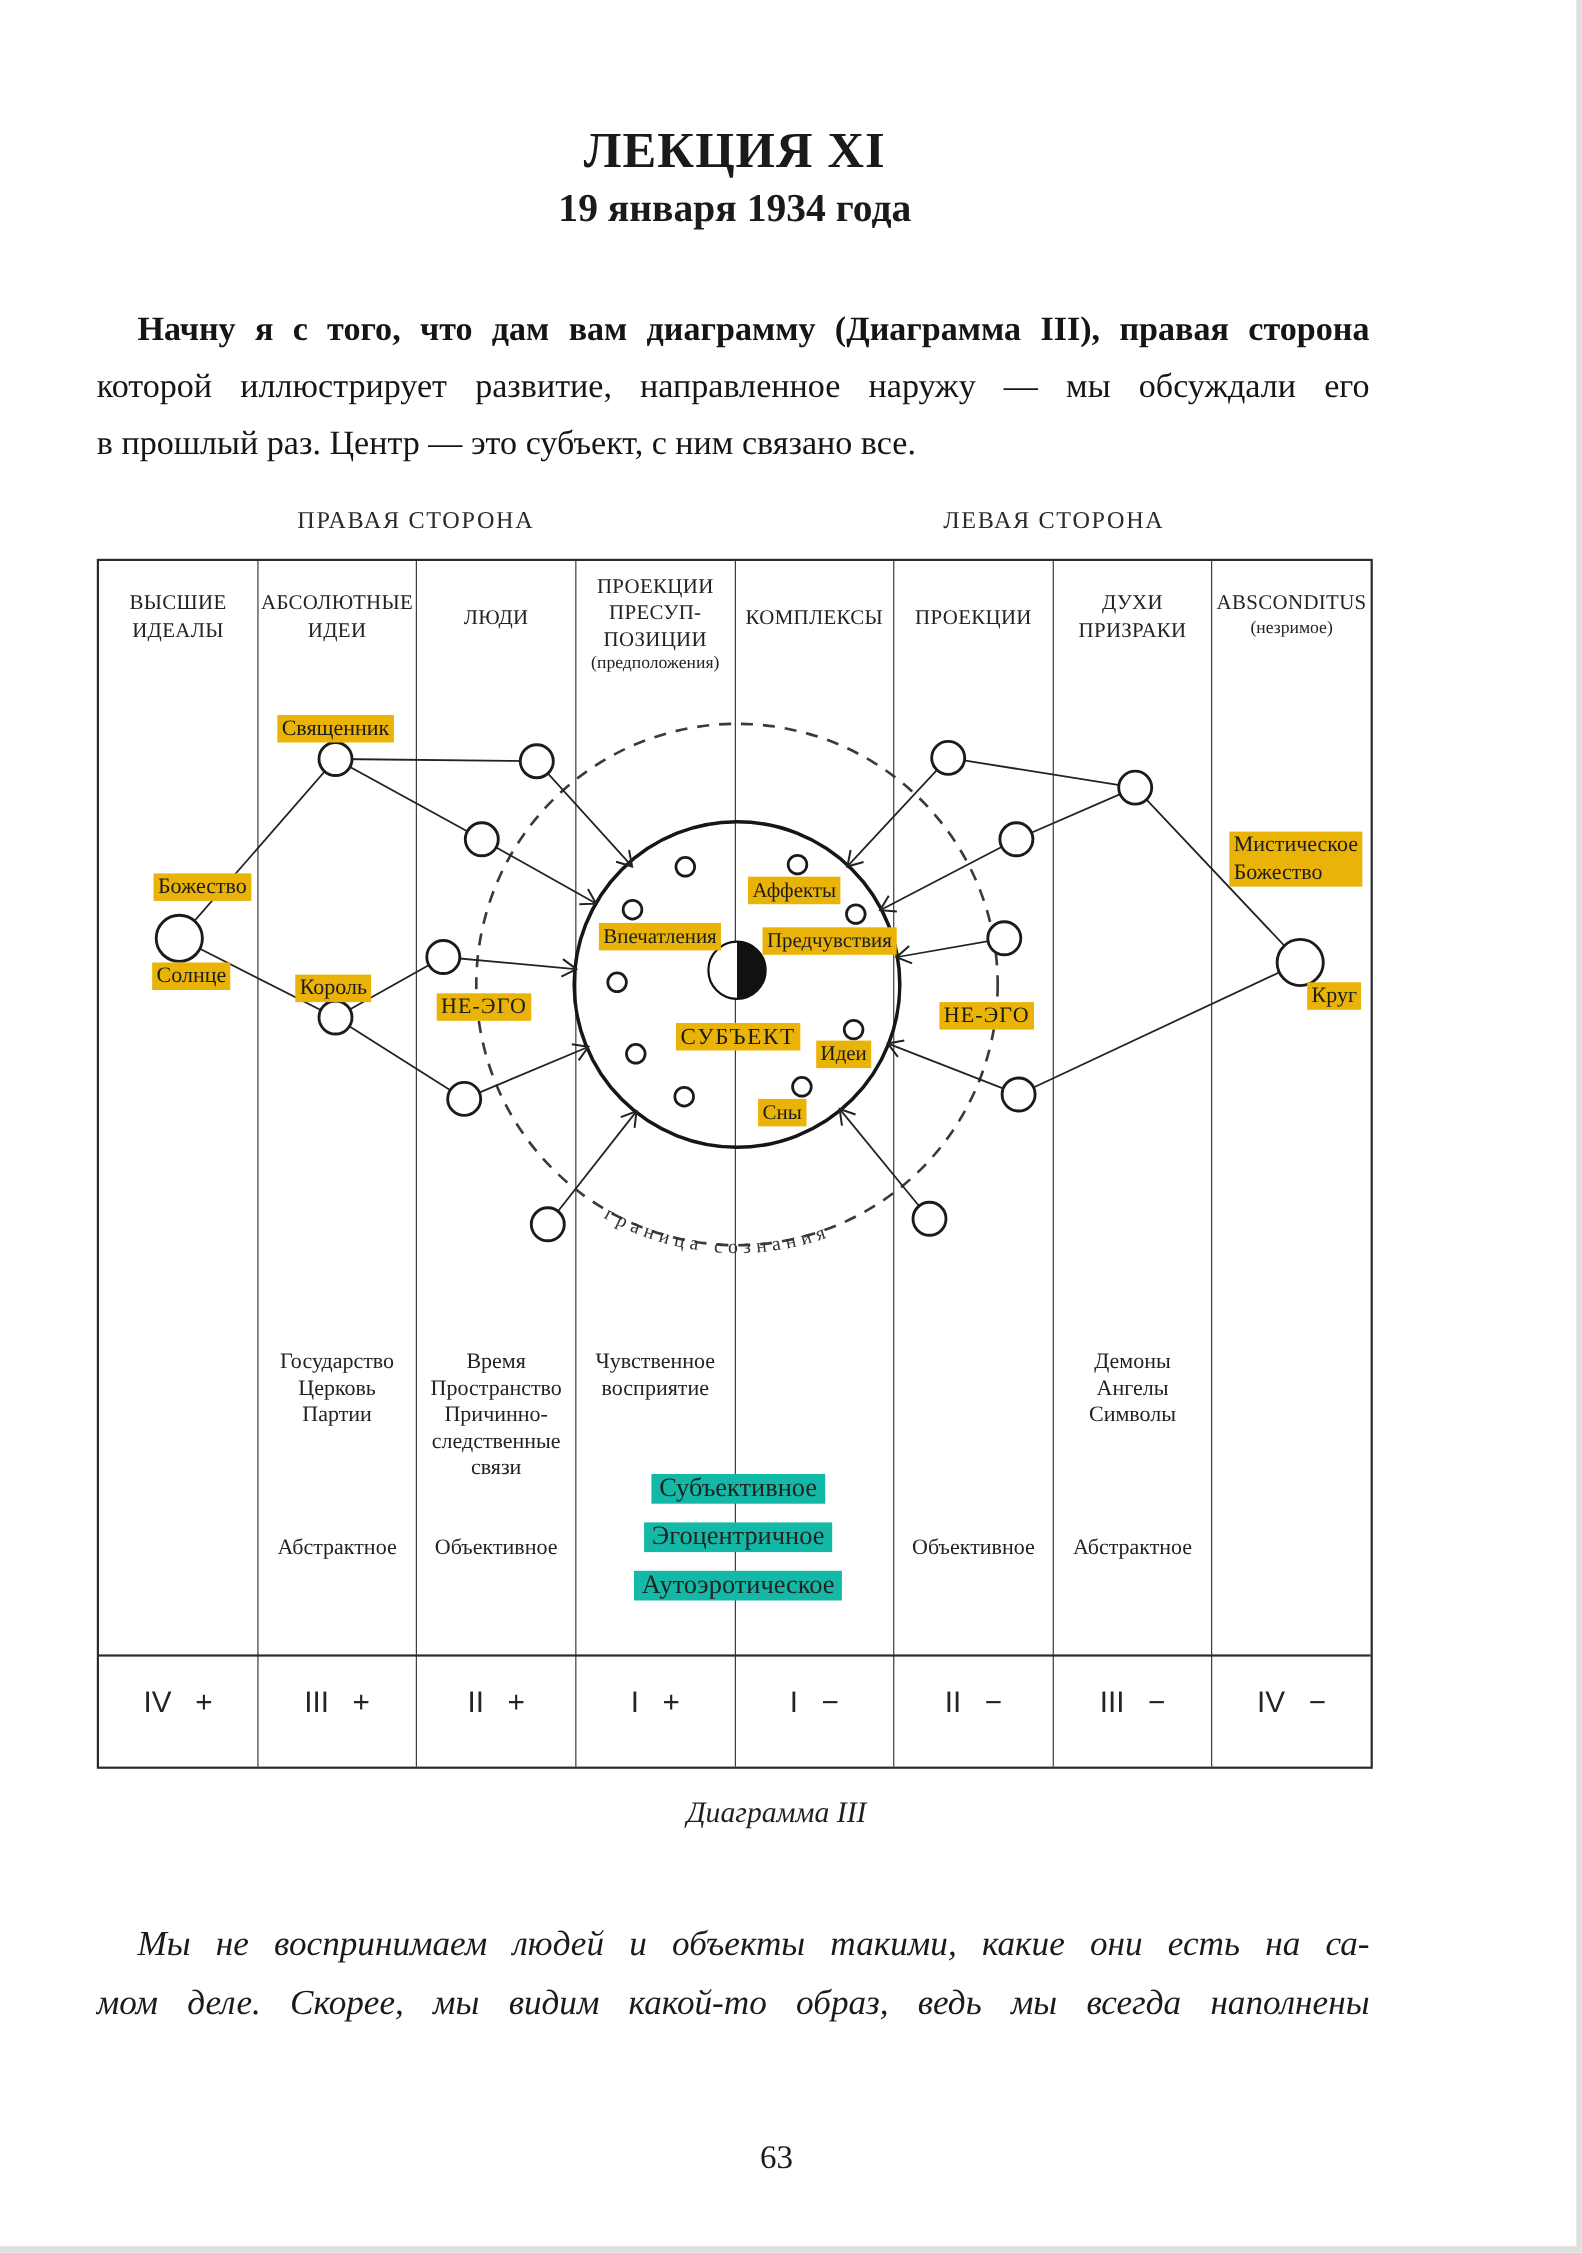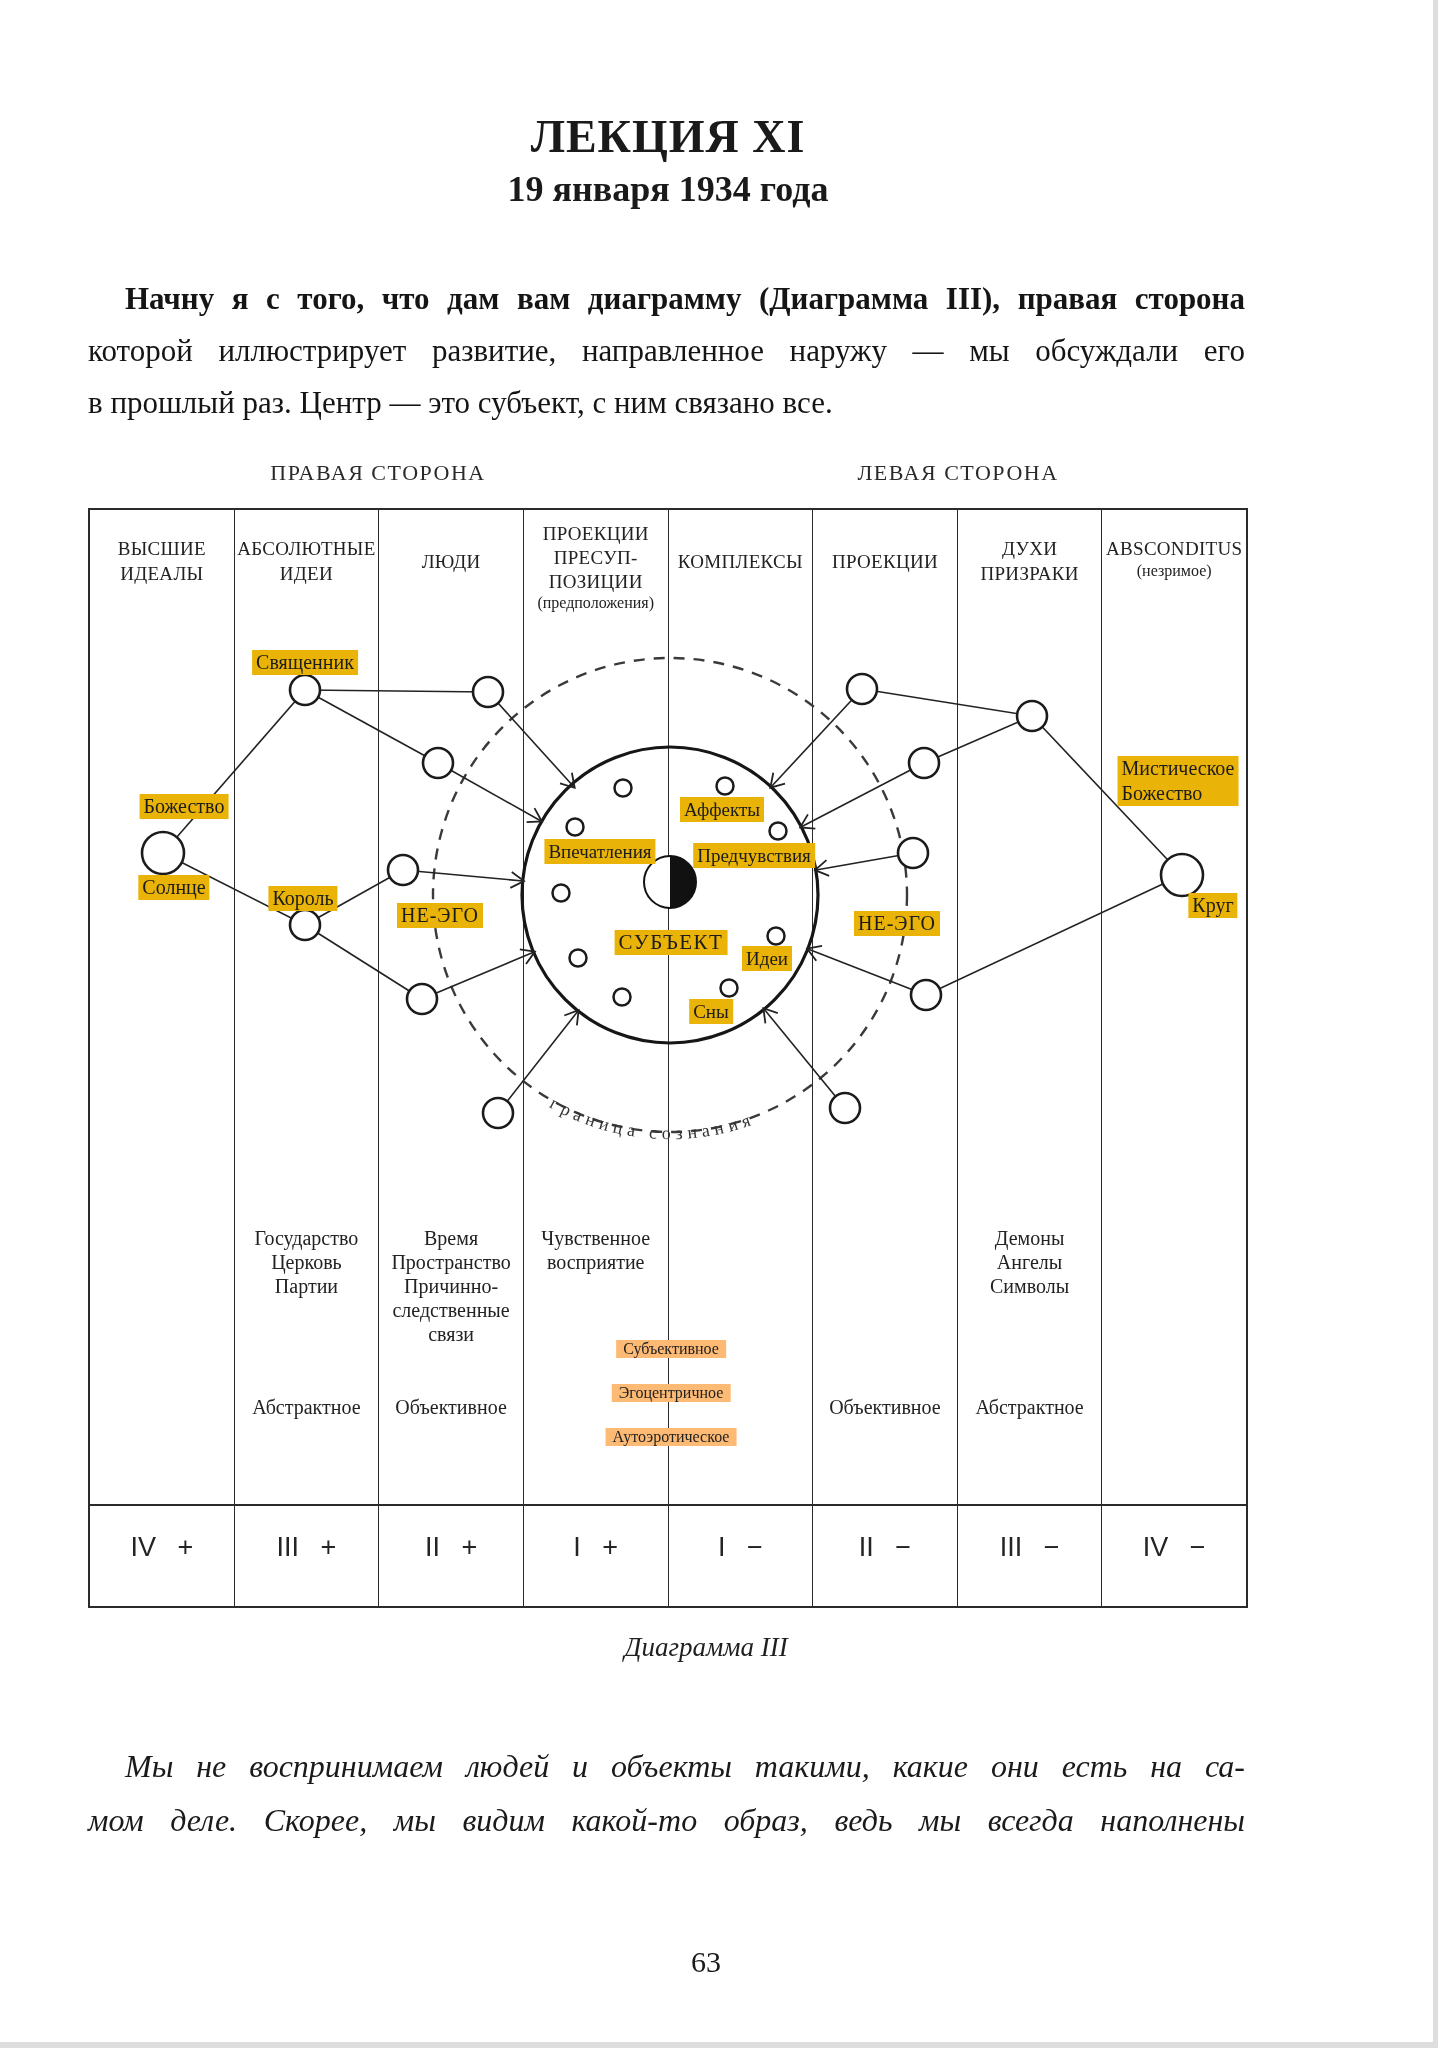--- a/index.html
+++ b/index.html
@@ -36,22 +36,22 @@
 
   
   .overlay{left:0;top:0;width:1438px;height:2048px;pointer-events:none;}
   .overlay text{font-family:"Liberation Serif",serif;fill:#333;}
   .dlabel{position:absolute;transform:translateX(-50%);background:#eab308;
           font-size:20px;line-height:25px;white-space:pre-line;
           padding:0 4px;color:#1c1c1c;}
   .small-lab{font-size:19px;}
   .neego{letter-spacing:1px;}
   .subject-lab{font-size:21px;letter-spacing:1.5px;}
-  .axis-label{position:absolute;transform:translateX(-50%);background:#fdba74;
-              font-size:16px;padding:0 7px;color:#222;}
+  .axis-label{position:absolute;transform:translateX(-50%);background:#14b8a6;
+              font-size:24px;padding:0 7px;color:#222;}
 
   .fig-caption{left:88px;top:1632px;width:1236px;font-size:27px;font-style:italic;color:#1f1f1f;}
   .section-heading{left:125px;top:1695px;font-size:33px;font-weight:bold;}
   .bline{font-size:32px;font-style:italic;}
   .page-number{left:88px;top:1945px;width:1236px;font-size:30px;}
 </style>
 </head>
 <body>
 
 <div id="page">

